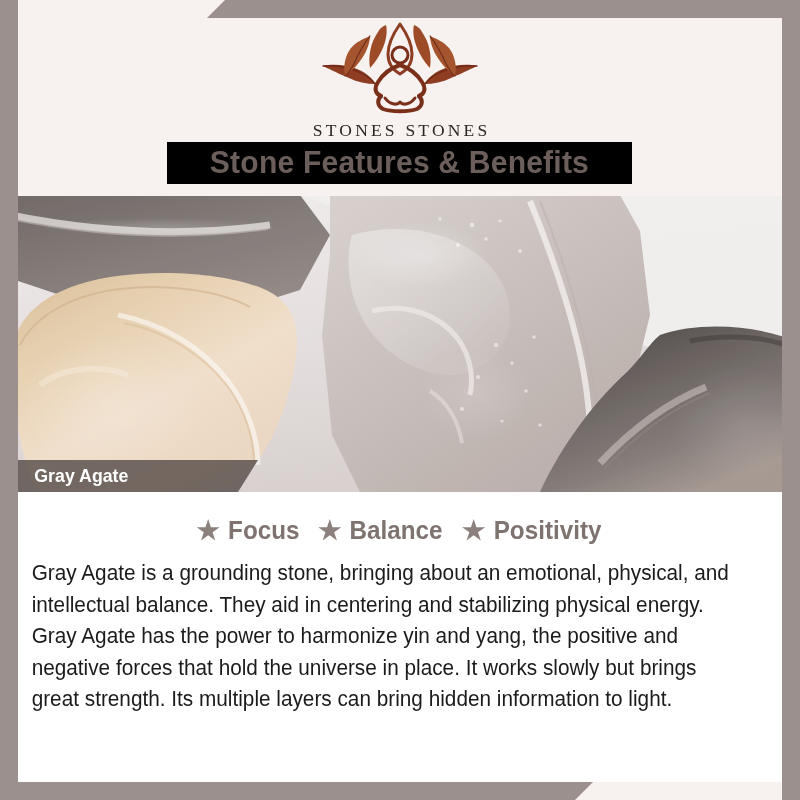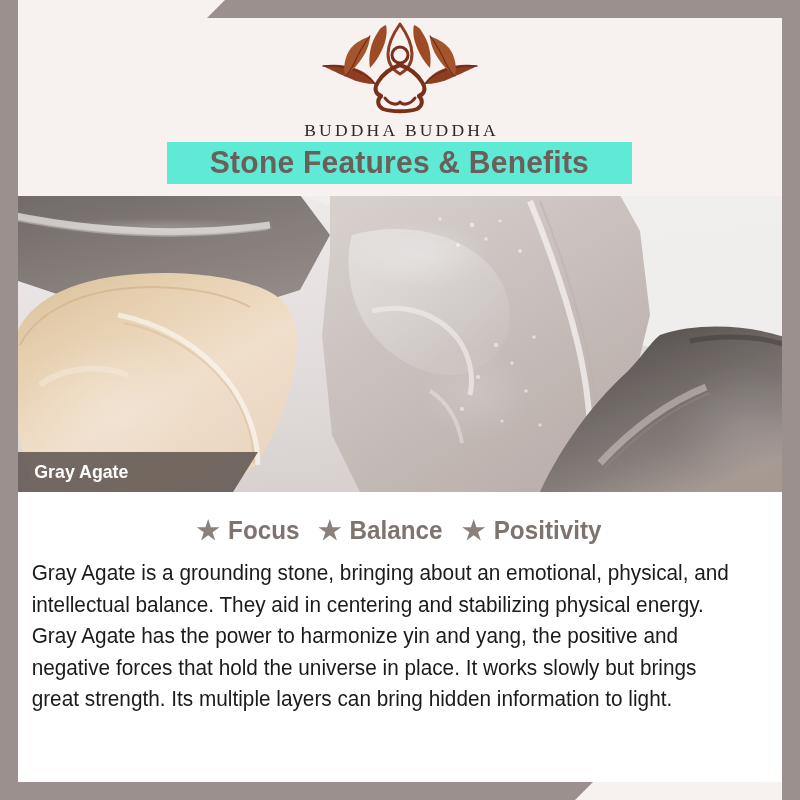--- a/index.html
+++ b/index.html
@@ -86,21 +86,21 @@
     text-align: center;
     text-indent: 3.2px;
   }
 
   .title-banner {
     position: absolute;
     left: 167px;
     top: 142px;
     width: 465px;
     height: 42px;
-    background: #5eead4;
+    background: #000000;
     display: flex;
     align-items: center;
     justify-content: center;
   }
   .title-text {
     font-family: "Liberation Sans Narrow", "Liberation Sans", sans-serif;
     font-size: 31px;
     font-weight: bold;
     color: #6c5f5b;
     letter-spacing: 0.2px;
@@ -122,21 +122,21 @@
   .photo svg {
     display: block;
     width: 800px;
     height: 297px;
   }
 
   .stone-label {
     position: absolute;
     left: 0;
     bottom: 0;
-    height: 40px;
+    height: 32px;
     width: 258px;
     background: rgba(88, 78, 75, 0.82);
     clip-path: polygon(0 0, 258px 0, 233px 40px, 0 40px);
     display: flex;
     align-items: center;
     z-index: 8;
   }
   .stone-label span {
     font-family: "Liberation Sans Narrow", "Liberation Sans", sans-serif;
     font-size: 18.5px;
@@ -231,21 +231,21 @@
             <circle cx="85" cy="33" r="8" fill="#f7f2ef" stroke="#7a2f19" stroke-width="3"></circle>
 
             <path d="M85 43 C76 46 68 52 63 60 C59 66 60 72 66 74" stroke="#7a2f19" stroke-width="4" fill="none"></path>
             <path d="M85 43 C94 46 102 52 107 60 C111 66 110 72 104 74" stroke="#7a2f19" stroke-width="4" fill="none"></path>
 
             <path d="M66 74 C62 78 62 84 68 87 C76 90 94 90 102 87 C108 84 108 78 104 74" stroke="#7a2f19" stroke-width="4" fill="none"></path>
             <path d="M70 76 C74 82 82 84 85 80 C88 84 96 82 100 76" stroke="#7a2f19" stroke-width="3" fill="none"></path>
           </g>
         </svg>
       </span>
-      <span class="logo-text">BUDDHA BUDDHA</span>
+      <span class="logo-text">STONES STONES</span>
     </div>
 
     <div class="title-banner">
       <span class="title-text">Stone Features &amp; Benefits</span>
     </div>
   </div>
 
   <div class="photo">
     <svg viewBox="0 0 800 297" preserveAspectRatio="none">
       <defs>

